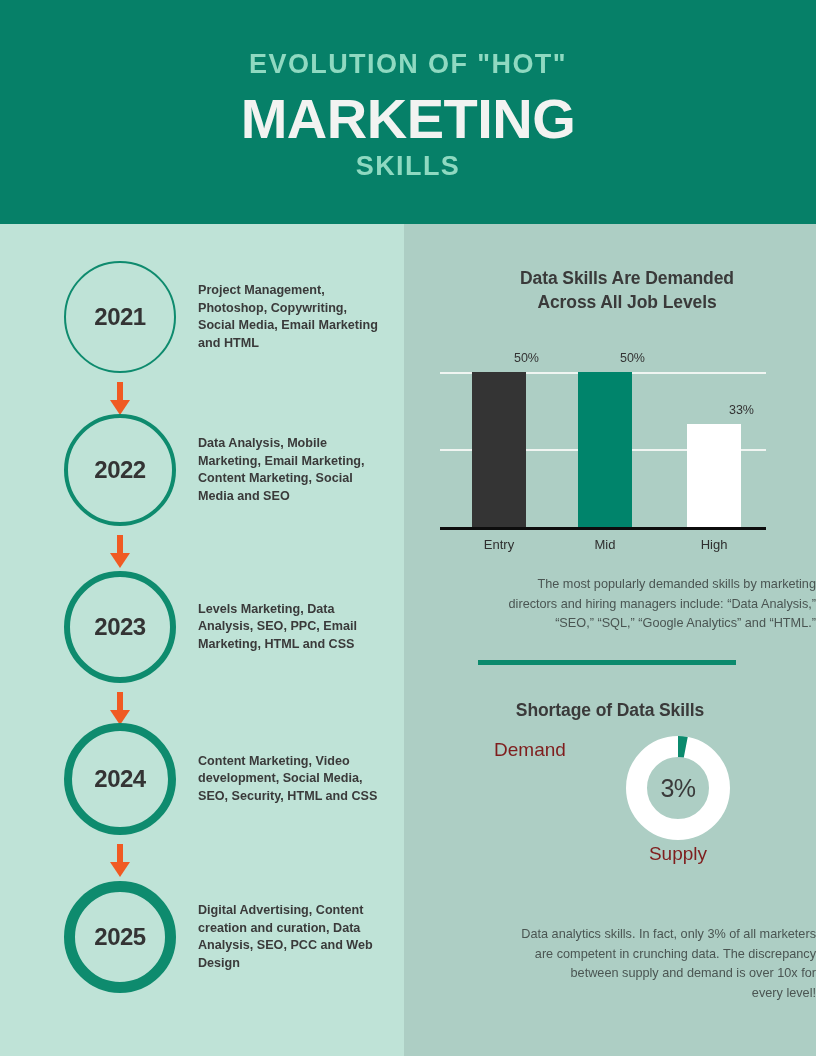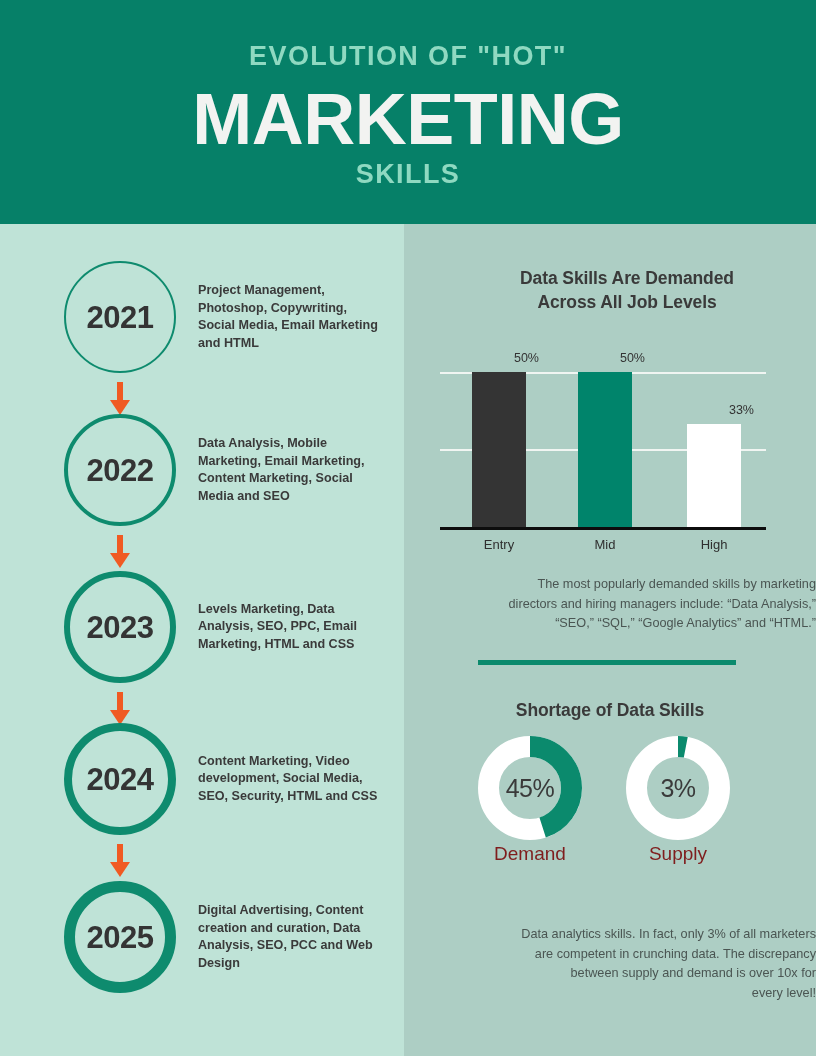--- a/index.html
+++ b/index.html
@@ -33,21 +33,21 @@
   .header-eyebrow {
     color: #8FD9C1;
     font-size: 27px;
     font-weight: 700;
     letter-spacing: 1.4px;
     line-height: 1;
     margin-bottom: 13px;
   }
   .header-main {
     color: #F2F3F1;
-    font-size: 72px;
+    font-size: 56px;
     font-weight: 700;
     letter-spacing: -0.5px;
     line-height: 1;
     margin-bottom: 6px;
   }
   .header-sub {
     color: #8FD9C1;
     font-size: 27px;
     font-weight: 700;
     letter-spacing: 1.4px;
@@ -91,21 +91,21 @@
     align-items: center;
     justify-content: center;
     flex: 0 0 auto;
   }
   .tl-circle.w1 { border-width: 2px; }
   .tl-circle.w2 { border-width: 4px; }
   .tl-circle.w3 { border-width: 6px; }
   .tl-circle.w4 { border-width: 8px; }
   .tl-circle.w5 { border-width: 11px; }
   .tl-year {
-    font-size: 31px;
+    font-size: 24px;
     font-weight: 700;
     color: #343434;
     letter-spacing: -0.5px;
     line-height: 1;
   }
   .tl-text {
     margin-left: 22px;
     width: 188px;
     font-size: 12.6px;
     font-weight: 700;
@@ -323,27 +323,20 @@
     <span>“SEO,” “SQL,” “Google Analytics” and “HTML.”</span>
   </div>
 
   <div class="divider" style="top:660px;"></div>
 
   <div class="chart-title" style="top:699px;">
     <div>Shortage of Data Skills</div>
   </div>
 
   <div class="donut-wrap" style="left:450px; top:736px;">
-    <div class="donut">
-      <svg width="104" height="104" viewBox="0 0 104 104">
-        <circle cx="52" cy="52" r="41.5" fill="none" stroke="#FFFFFF" stroke-width="21"></circle>
-        <circle cx="52" cy="52" r="41.5" fill="none" stroke="#0B8A6D" stroke-width="21" stroke-dasharray="117.3 143.4" transform="rotate(-90 52 52)"></circle>
-      </svg>
-      <div class="donut-center">45%</div>
-    </div>
     <div class="donut-caption">Demand</div>
   </div>
 
   <div class="donut-wrap" style="left:598px; top:736px;">
     <div class="donut">
       <svg width="104" height="104" viewBox="0 0 104 104">
         <circle cx="52" cy="52" r="41.5" fill="none" stroke="#FFFFFF" stroke-width="21"></circle>
         <circle cx="52" cy="52" r="41.5" fill="none" stroke="#0B8A6D" stroke-width="21" stroke-dasharray="7.8 252.9" transform="rotate(-90 52 52)"></circle>
       </svg>
       <div class="donut-center">3%</div>

